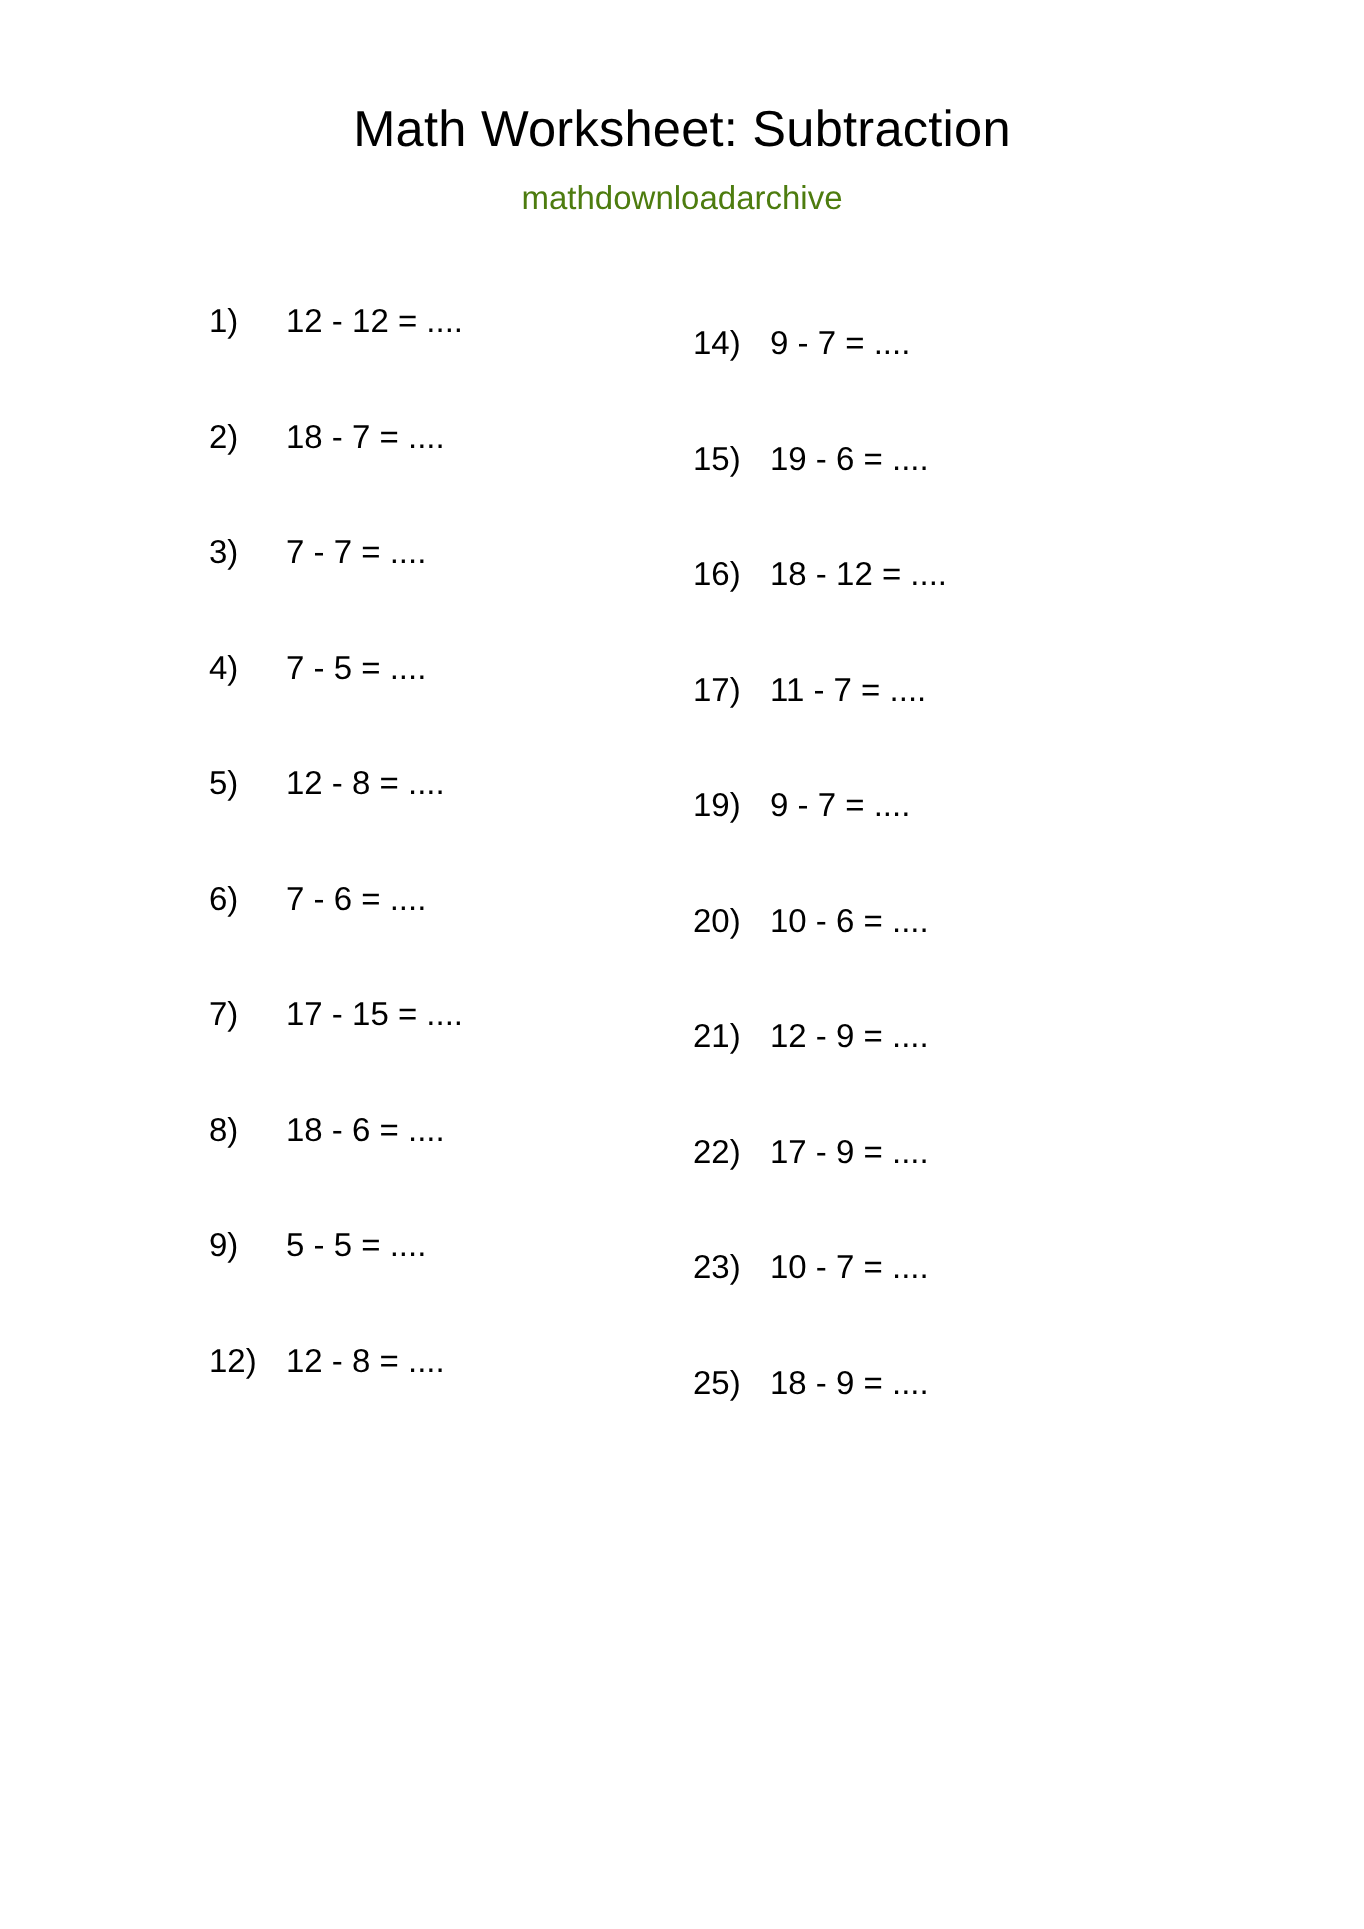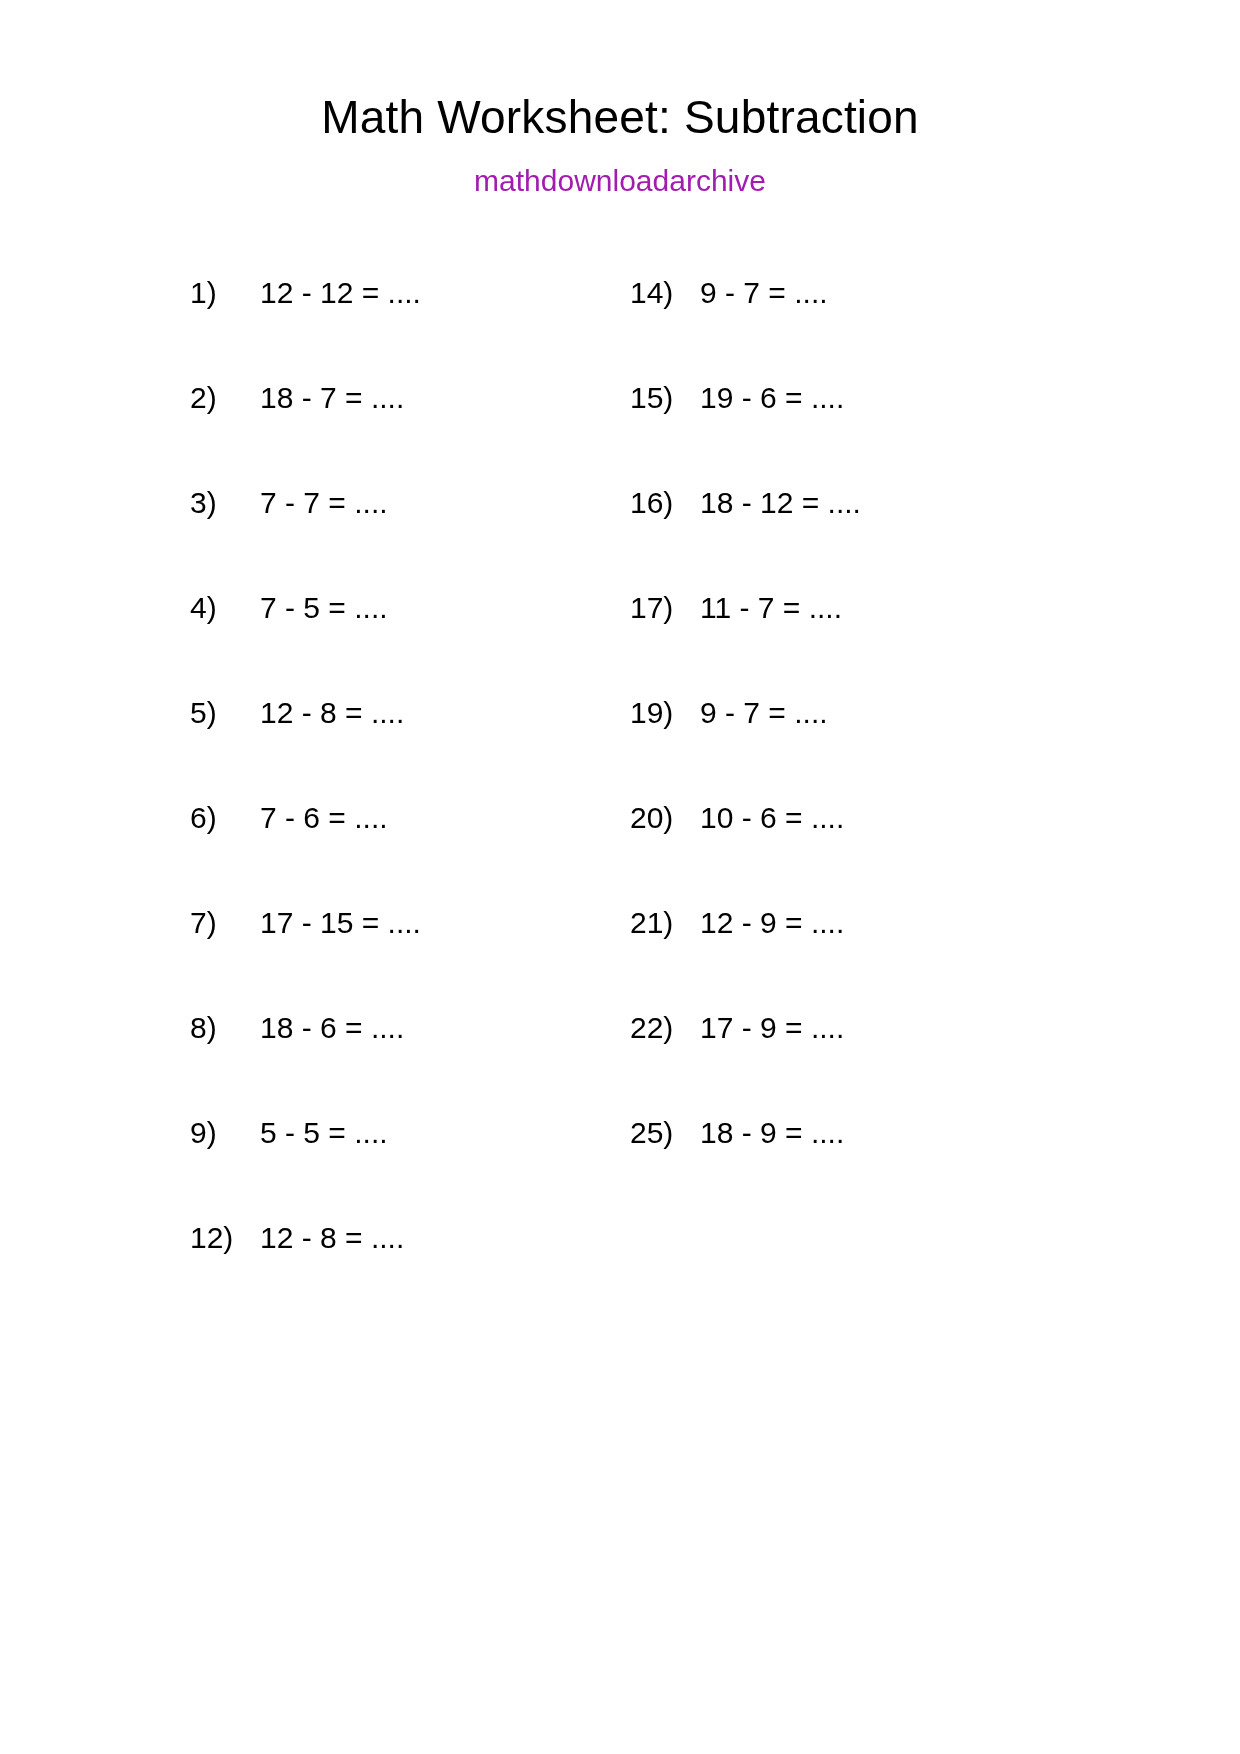--- a/index.html
+++ b/index.html
@@ -26,40 +26,41 @@
     font-size: 46px;
     font-weight: normal;
     color: #000000;
     margin: 0;
     padding-top: 90px;
     letter-spacing: 0.2px;
   }
   .subtitle {
     text-align: center;
     font-size: 30px;
-    color: #a21caf;
+    color: #4d7c0f;
     margin: 0;
     padding-top: 20px;
   }
   .problems {
     margin-top: 78px;
     padding-left: 190px;
     padding-right: 120px;
     display: flex;
     flex-direction: row;
   }
   .column {
     display: flex;
     flex-direction: column;
   }
   .col-left {
     width: 440px;
   }
   .col-right {
     width: 440px;
+    margin-top: 20px;
   }
   .problem {
     display: flex;
     flex-direction: row;
     align-items: baseline;
     font-size: 30px;
     height: 105px;
     line-height: 34px;
     white-space: nowrap;
   }
@@ -154,19 +155,23 @@
       </div>
       <div class="problem">
         <span class="num">21)</span>
         <span class="expr">12 - 9 = ....</span>
       </div>
       <div class="problem">
         <span class="num">22)</span>
         <span class="expr">17 - 9 = ....</span>
       </div>
       <div class="problem">
+        <span class="num">23)</span>
+        <span class="expr">10 - 7 = ....</span>
+      </div>
+      <div class="problem">
         <span class="num">25)</span>
         <span class="expr">18 - 9 = ....</span>
       </div>
     </div>
 
   </div>
 </div>
 
 </body></html>

